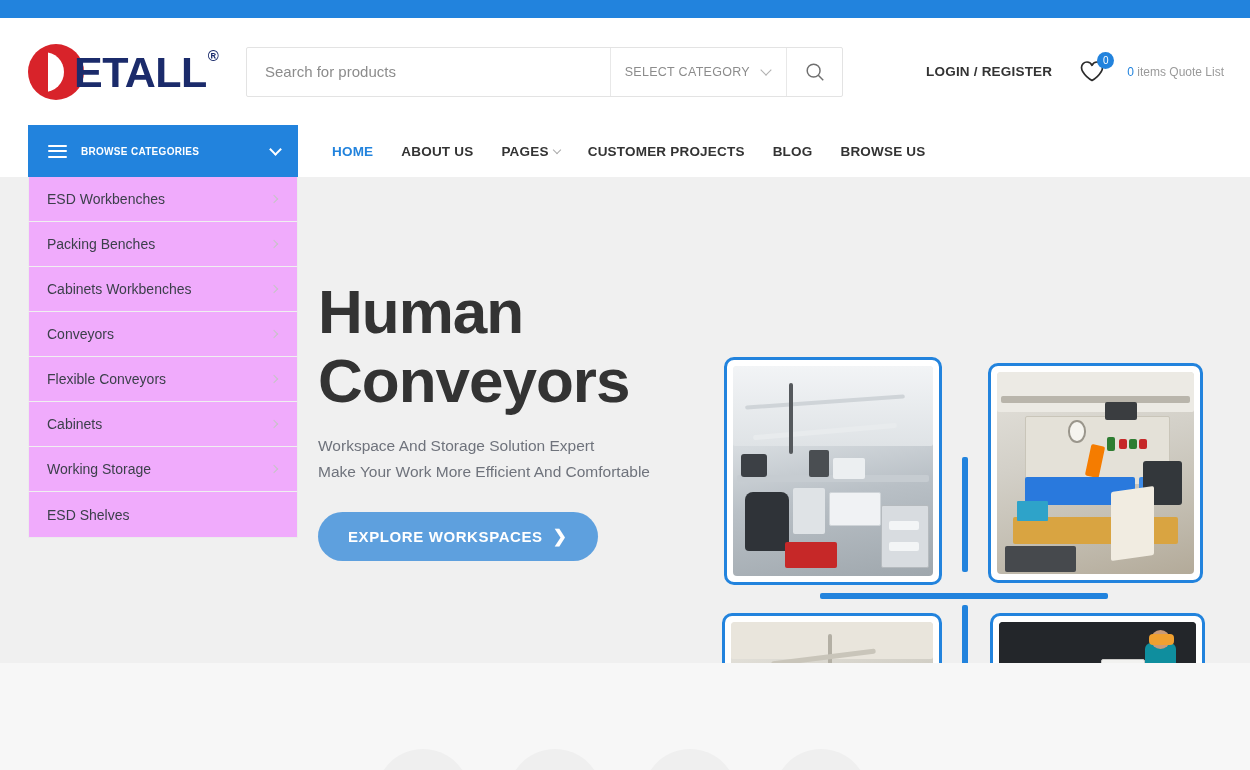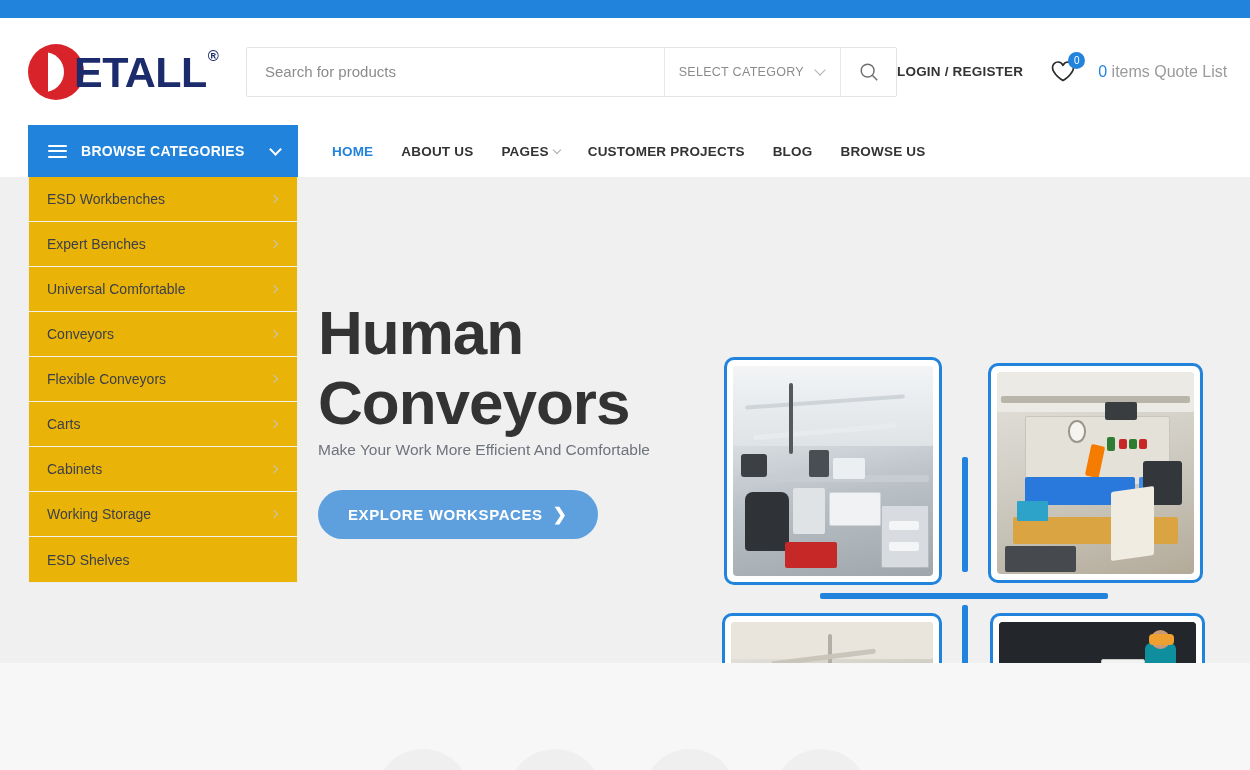--- a/index.html
+++ b/index.html
@@ -79,21 +79,21 @@
   }
 
   
   .searchbar {
     display: flex;
     align-items: stretch;
     height: 50px;
     border: 1px solid #e3e3e3;
     border-radius: 2px;
     margin-left: 28px;
-    width: 651px;
+    width: 597px;
     background: #fff;
     flex: 0 0 auto;
     justify-content: center;
   }
   .search-input {
     flex: 1 1 auto;
     border: none;
     outline: none;
     padding: 0 18px;
     font-size: 15px;
@@ -162,21 +162,21 @@
     color: #fff;
     font-size: 10px;
     width: 17px; height: 17px;
     border-radius: 50%;
     display: flex;
     align-items: center;
     justify-content: center;
     font-weight: normal;
   }
   .quote {
-    font-size: 16px;
+    font-size: 12px;
     color: #9a9a9a;
     white-space: nowrap;
     cursor: pointer;
   }
   .quote b { color: #2283DD; font-weight: normal; }
 
   
   .navrow {
     height: 52px;
     background: #ffffff;
@@ -198,21 +198,21 @@
   }
   .hamburger { width: 19px; margin-right: 14px; }
   .hamburger span {
     display: block;
     height: 2px;
     background: #fff;
     margin: 3.5px 0;
     border-radius: 1px;
   }
   .browse-label {
-    font-size: 14px;
+    font-size: 10px;
     font-weight: bold;
     letter-spacing: 0.3px;
     flex: 1 1 auto;
   }
   .browse-chev {
     width: 9px; height: 9px;
     border-right: 2px solid #fff;
     border-bottom: 2px solid #fff;
     transform: rotate(45deg);
     margin-top: -4px;
@@ -252,21 +252,21 @@
     position: relative;
     height: 593px;
     background: #F0F0F0;
   }
 
   
   .catpanel {
     position: absolute;
     left: 28px; top: 0;
     width: 270px;
-    background: #eab308;
+    background: #f0abfc;
     border: 1px solid #ececec;
     border-top: none;
     z-index: 4;
   }
   .catitem {
     height: 45px;
     display: flex;
     align-items: center;
     padding: 0 18px;
     border-bottom: 1px solid #f0f0f0;
@@ -496,56 +496,53 @@
 </div>
 
 <div class="body-wrap">
 
   <div class="catpanel">
     <div class="catitem">
       <span class="label">ESD Workbenches</span>
       <span class="cat-chev"></span>
     </div>
     <div class="catitem">
-      <span class="label">Expert Benches</span>
+      <span class="label">Packing Benches</span>
       <span class="cat-chev"></span>
     </div>
     <div class="catitem">
-      <span class="label">Universal Comfortable</span>
+      <span class="label">Cabinets Workbenches</span>
       <span class="cat-chev"></span>
     </div>
     <div class="catitem">
       <span class="label">Conveyors</span>
       <span class="cat-chev"></span>
     </div>
     <div class="catitem">
       <span class="label">Flexible Conveyors</span>
-      <span class="cat-chev"></span>
-    </div>
-    <div class="catitem">
-      <span class="label">Carts</span>
       <span class="cat-chev"></span>
     </div>
     <div class="catitem">
       <span class="label">Cabinets</span>
       <span class="cat-chev"></span>
     </div>
     <div class="catitem">
       <span class="label">Working Storage</span>
       <span class="cat-chev"></span>
     </div>
     <div class="catitem">
       <span class="label">ESD Shelves</span>
     </div>
   </div>
 
   <div class="hero">
     <div class="hero-left">
       <div class="hero-title">Human</div>
       <div class="hero-title">Conveyors</div>
+      <div class="hero-sub">Workspace And Storage Solution Expert</div>
       <div class="hero-sub" style="margin-top:0">Make Your Work More Efficient And Comfortable</div>
       <button class="hero-btn">
         <span>EXPLORE WORKSPACES</span>
         <span class="arrow">❯</span>
       </button>
     </div>
   </div>
 
   <div class="dots">
     <div class="dot"></div>

